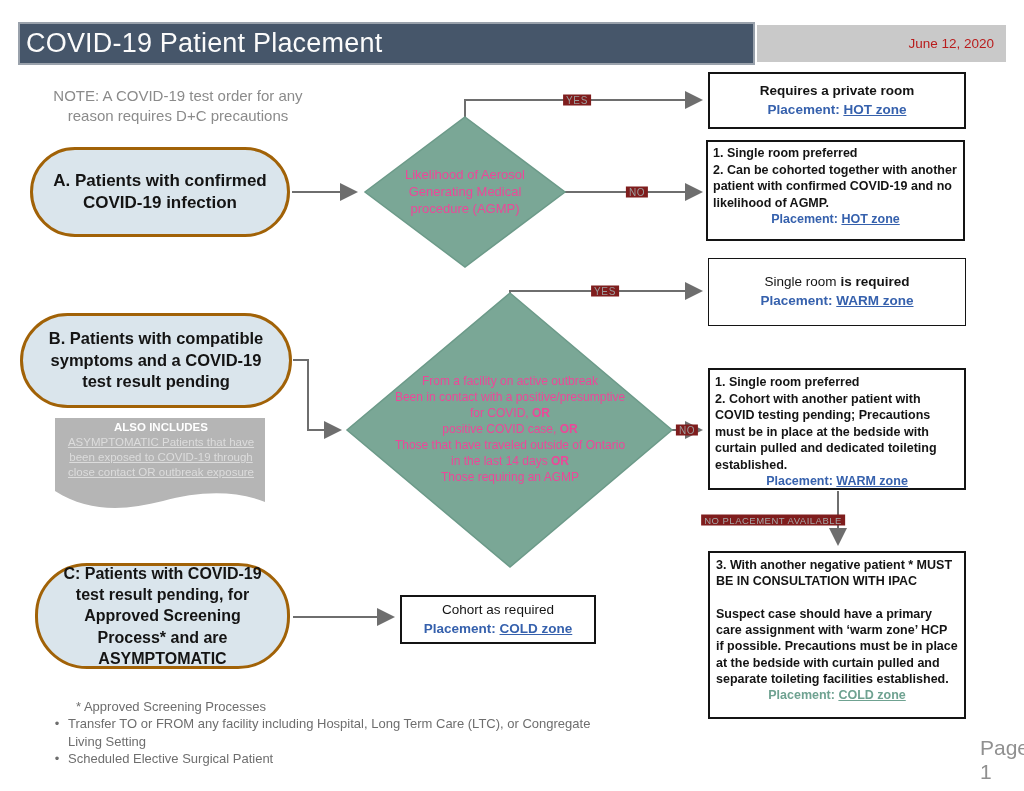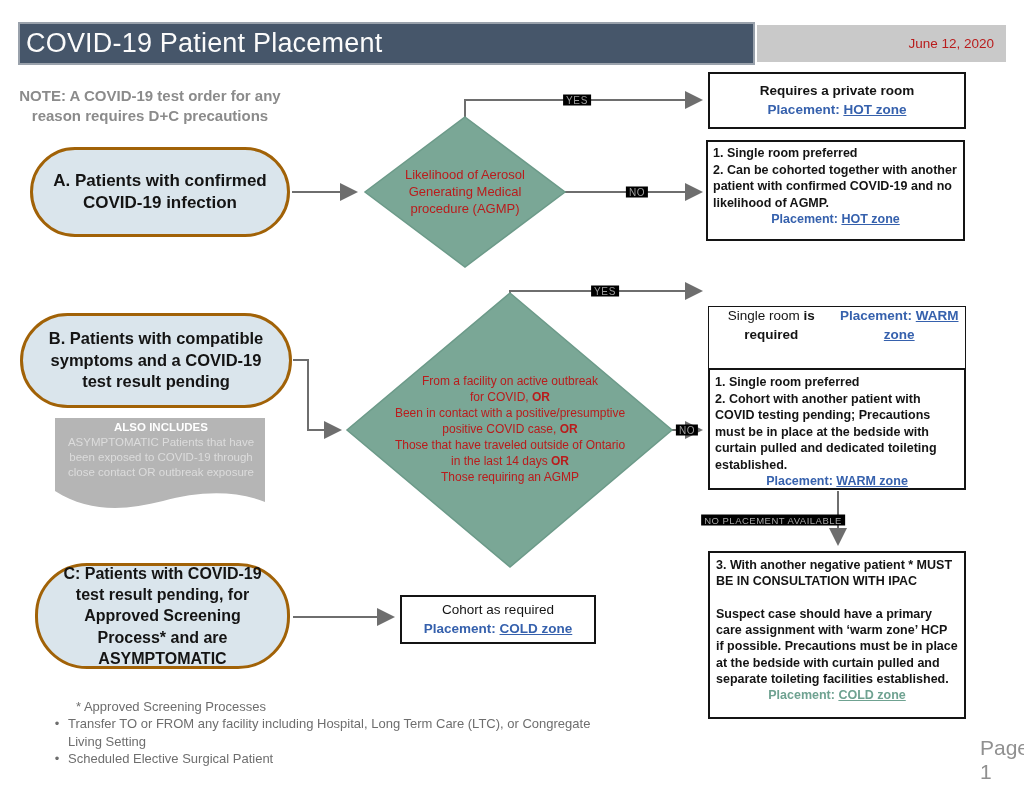--- a/index.html
+++ b/index.html
@@ -9,65 +9,65 @@
   .preline{white-space:pre-line;}
 
   
   .titlebar{left:18px;top:22px;width:737px;height:43px;background:#46566a;
             border:2px solid #9aa2ac;box-sizing:border-box;display:flex;align-items:center;}
   .titlebar .t{color:#fbfbfb;font-size:27px;padding-left:6px;letter-spacing:0.2px;}
   .datebox{left:757px;top:25px;width:249px;height:37px;background:#c9c9c9;
            display:flex;align-items:center;justify-content:flex-end;}
   .datebox .d{color:#b91c1c;font-size:13.5px;padding-right:12px;}
 
-  .note{left:4px;top:86px;width:292px;text-align:center;font-weight:bold;
+  .note{left:32px;top:86px;width:292px;text-align:center;font-weight:normal;
         font-size:15px;line-height:1.35;color:#8b8b8b;}
 
   
   .stadium{background:#dae5ec;border:3px solid #a16207;box-sizing:border-box;
            display:flex;align-items:center;justify-content:center;text-align:center;
            font-weight:bold;color:#141414;}
   .stadium-a{left:30px;top:147px;width:260px;height:90px;border-radius:46px;font-size:17px;line-height:1.3;padding:0 18px;}
   .stadium-b{left:20px;top:313px;width:272px;height:95px;border-radius:48px;font-size:16.5px;line-height:1.32;padding:0 14px;}
   .stadium-c{left:35px;top:563px;width:255px;height:106px;border-radius:52px;font-size:16px;line-height:1.32;padding:0 10px;}
 
   
   .wave-title{left:60px;top:421px;width:202px;text-align:center;color:#ffffff;
               font-weight:bold;font-size:11.5px;}
   .wave-body{left:56px;top:435px;width:210px;text-align:center;color:#dcdcdc;
-             font-size:11.5px;line-height:1.3;}
+             font-size:11.5px;line-height:1.3;text-decoration:underline;}
 
   
-  .dtext{color:#b91c1c;text-align:center;}
+  .dtext{color:#ec4899;text-align:center;}
   .d1text{left:385px;top:167px;width:160px;font-size:13px;line-height:1.3;}
   .d2text{left:358px;top:373px;width:304px;font-size:12px;line-height:1.34;}
   .orb{font-weight:bold;}
 
   
   .wbox{background:#fff;border:2.5px solid #141414;box-sizing:border-box;color:#141414;}
   .box1{left:708px;top:72px;width:258px;height:57px;display:flex;flex-direction:column;
         justify-content:center;text-align:center;font-size:13.5px;line-height:1.35;font-weight:bold;}
   .box2{left:706px;top:140px;width:259px;height:101px;padding:3px 5px;font-size:12.5px;
         line-height:1.32;font-weight:bold;}
   .box3{left:708px;top:258px;width:258px;height:68px;border-width:1.5px;display:flex;
-        flex-direction:row;justify-content:center;text-align:center;font-size:13.5px;line-height:1.4;margin-top:48px;}
+        flex-direction:column;justify-content:center;text-align:center;font-size:13.5px;line-height:1.4;}
   .box4{left:708px;top:368px;width:258px;height:122px;padding:4px 5px;font-size:12.5px;
         line-height:1.32;font-weight:bold;}
   .box5{left:708px;top:551px;width:258px;height:168px;padding:4px 6px;font-size:12.5px;
         line-height:1.3;font-weight:bold;}
   .cohort{left:400px;top:595px;width:196px;height:49px;display:flex;flex-direction:column;
           justify-content:center;text-align:center;font-size:13.5px;line-height:1.35;}
 
   .placement{text-align:center;font-weight:bold;color:#3661ad;}
   .placement.teal{color:#6fa291;}
   .zone{text-decoration:underline;}
 
   
   .lbl{position:absolute;transform:translate(-50%,-50%);font-size:10px;color:#9c9c9c;
-       background:#000000;padding:0 3px;letter-spacing:0.6px;white-space:nowrap;}
+       background:#7f1d1d;padding:0 3px;letter-spacing:0.6px;white-space:nowrap;}
   .lbl-np{font-size:9.5px;color:#a6a6a6;letter-spacing:0.5px;}
 
   
   .foot{color:#6e6e6e;font-size:13px;line-height:1.35;}
   .foot-star{left:32px;top:698px;margin-left:44px;}
   .foot-list{left:46px;top:715px;width:560px;}
   .foot-row{display:flex;}
   .foot-row .b{width:22px;text-align:center;flex:0 0 22px;}
   .page-num{left:940px;top:736px;font-size:21px;color:#909090;margin-left:40px;}
 
@@ -121,22 +121,22 @@
   </div>
 
   <div class="abs wave-title">ALSO INCLUDES</div>
   <div class="abs wave-body">ASYMPTOMATIC Patients that have been exposed to COVID-19 through close contact OR outbreak exposure</div>
 
   <div class="abs dtext d1text preline">Likelihood of Aerosol
 Generating Medical
 procedure (AGMP)</div>
   <div class="abs dtext d2text">
     <div><span>From a facility on active outbreak</span><span class="orb"></span></div>
+    <div><span>Been in contact with a positive/presumptive</span><span class="orb"></span></div>
     <div><span>for COVID, </span><span class="orb">OR</span></div>
-    <div><span>Been in contact with a positive/presumptive</span><span class="orb"></span></div>
     <div><span>positive COVID case, </span><span class="orb">OR</span></div>
     <div><span>Those that have traveled outside of Ontario</span><span class="orb"></span></div>
     <div><span>in the last 14 days </span><span class="orb">OR</span></div>
     <div><span>Those requiring an AGMP</span><span class="orb"></span></div>
   </div>
 
   <span class="lbl" style="left:577px;top:100px;">YES</span>
   <span class="lbl" style="left:637px;top:192px;">NO</span>
   <span class="lbl" style="left:605px;top:291px;">YES</span>
   <span class="lbl" style="left:687px;top:430px;">NO</span>

